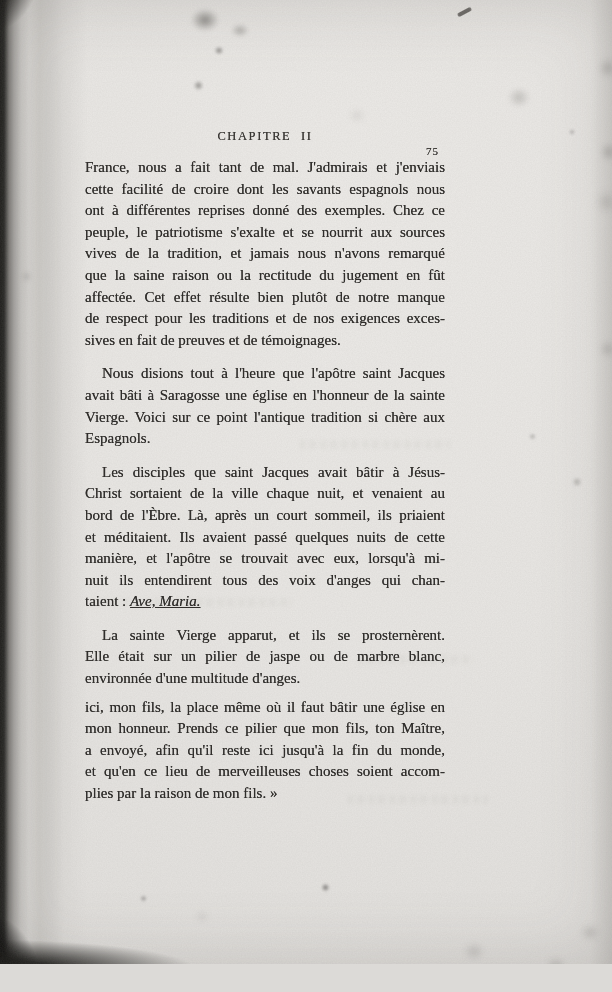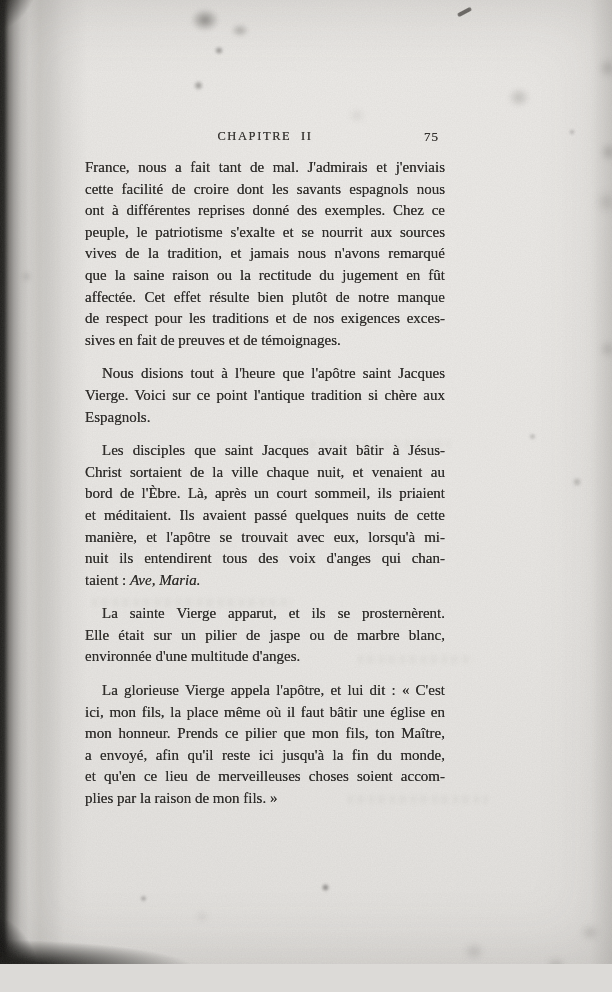--- a/index.html
+++ b/index.html
@@ -60,39 +60,39 @@
     position: absolute; left: 85px; top: 129px; width: 360px; height: 18px;
     font-size: 12.5px;
   }
   .chapter {
     display: block; text-align: center;
     letter-spacing: 1.6px; word-spacing: 5px;
     color: #34322f;
     text-shadow: 0 0 0.6px rgba(50,48,45,0.8);
   }
   .pagenum {
-    position: absolute; right: 6px; top: 0;
-    font-size: 13px; letter-spacing: 1px; color: #2e2c29;
+    position: absolute; right: 6px; top: 16px;
+    font-size: 11px; letter-spacing: 1px; color: #2e2c29;
     text-shadow: 0 0 0.6px rgba(50,48,45,0.8);
   }
   .body-text {
     position: absolute; left: 85px; top: 157px; width: 360px;
     font-size: 15px; line-height: 21.6px; color: #292725;
     text-shadow: 0 0 0.6px rgba(45,43,40,0.85);
   }
   .para { margin: 0 0 0 0; }
   .para + .para { margin-top: 7px; }
   .line {
     text-align: justify;
     text-align-last: justify;
     height: 21.6px; white-space: normal;
   }
   .line.last { text-align-last: left; }
   .line.first { padding-left: 17px; margin-top: 12px; }
-  .it { font-style: italic; }
+  .it { font-style: italic; text-decoration: underline; }
 </style>
 </head>
 <body>
 
 <div class="page">
 
   <div class="gutter"></div>
   <div class="corner-tl"></div>
   <div class="corner-bl"></div>
   <div class="edge-right"></div>
@@ -136,39 +136,39 @@
         <div class="line">ont à différentes reprises donné des exemples. Chez ce</div>
         <div class="line">peuple, le patriotisme s'exalte et se nourrit aux sources</div>
         <div class="line">vives de la tradition, et jamais nous n'avons remarqué</div>
         <div class="line">que la saine raison ou la rectitude du jugement en fût</div>
         <div class="line">affectée. Cet effet résulte bien plutôt de notre manque</div>
         <div class="line">de respect pour les traditions et de nos exigences exces-</div>
         <div class="line last">sives en fait de preuves et de témoignages.</div>
       </div>
       <div class="para">
         <div class="line first">Nous disions tout à l'heure que l'apôtre saint Jacques</div>
+        <div class="line">avait bâti à Saragosse une église en l'honneur de la sainte</div>
         <div class="line">Vierge. Voici sur ce point l'antique tradition si chère aux</div>
         <div class="line last">Espagnols.</div>
       </div>
       <div class="para">
         <div class="line first">Les disciples que saint Jacques avait bâtir à Jésus-</div>
         <div class="line">Christ sortaient de la ville chaque nuit, et venaient au</div>
         <div class="line">bord de l'Èbre. Là, après un court sommeil, ils priaient</div>
         <div class="line">et méditaient. Ils avaient passé quelques nuits de cette</div>
         <div class="line">manière, et l'apôtre se trouvait avec eux, lorsqu'à mi-</div>
         <div class="line">nuit ils entendirent tous des voix d'anges qui chan-</div>
         <div class="line last"><span>taient : </span><span class="it">Ave, Maria.</span></div>
       </div>
       <div class="para">
         <div class="line first">La sainte Vierge apparut, et ils se prosternèrent.</div>
         <div class="line">Elle était sur un pilier de jaspe ou de marbre blanc,</div>
         <div class="line last">environnée d'une multitude d'anges.</div>
       </div>
       <div class="para">
-        <div class="line first">La glorieuse Vierge appela l'apôtre, et lui dit : « C'est</div>
         <div class="line">ici, mon fils, la place même où il faut bâtir une église en</div>
         <div class="line">mon honneur. Prends ce pilier que mon fils, ton Maître,</div>
         <div class="line">a envoyé, afin qu'il reste ici jusqu'à la fin du monde,</div>
         <div class="line">et qu'en ce lieu de merveilleuses choses soient accom-</div>
         <div class="line last">plies par la raison de mon fils. »</div>
       </div>
     </div>
 
   <svg class="grain" width="612" height="992" xmlns="http://www.w3.org/2000/svg">
     <filter id="grainF">

